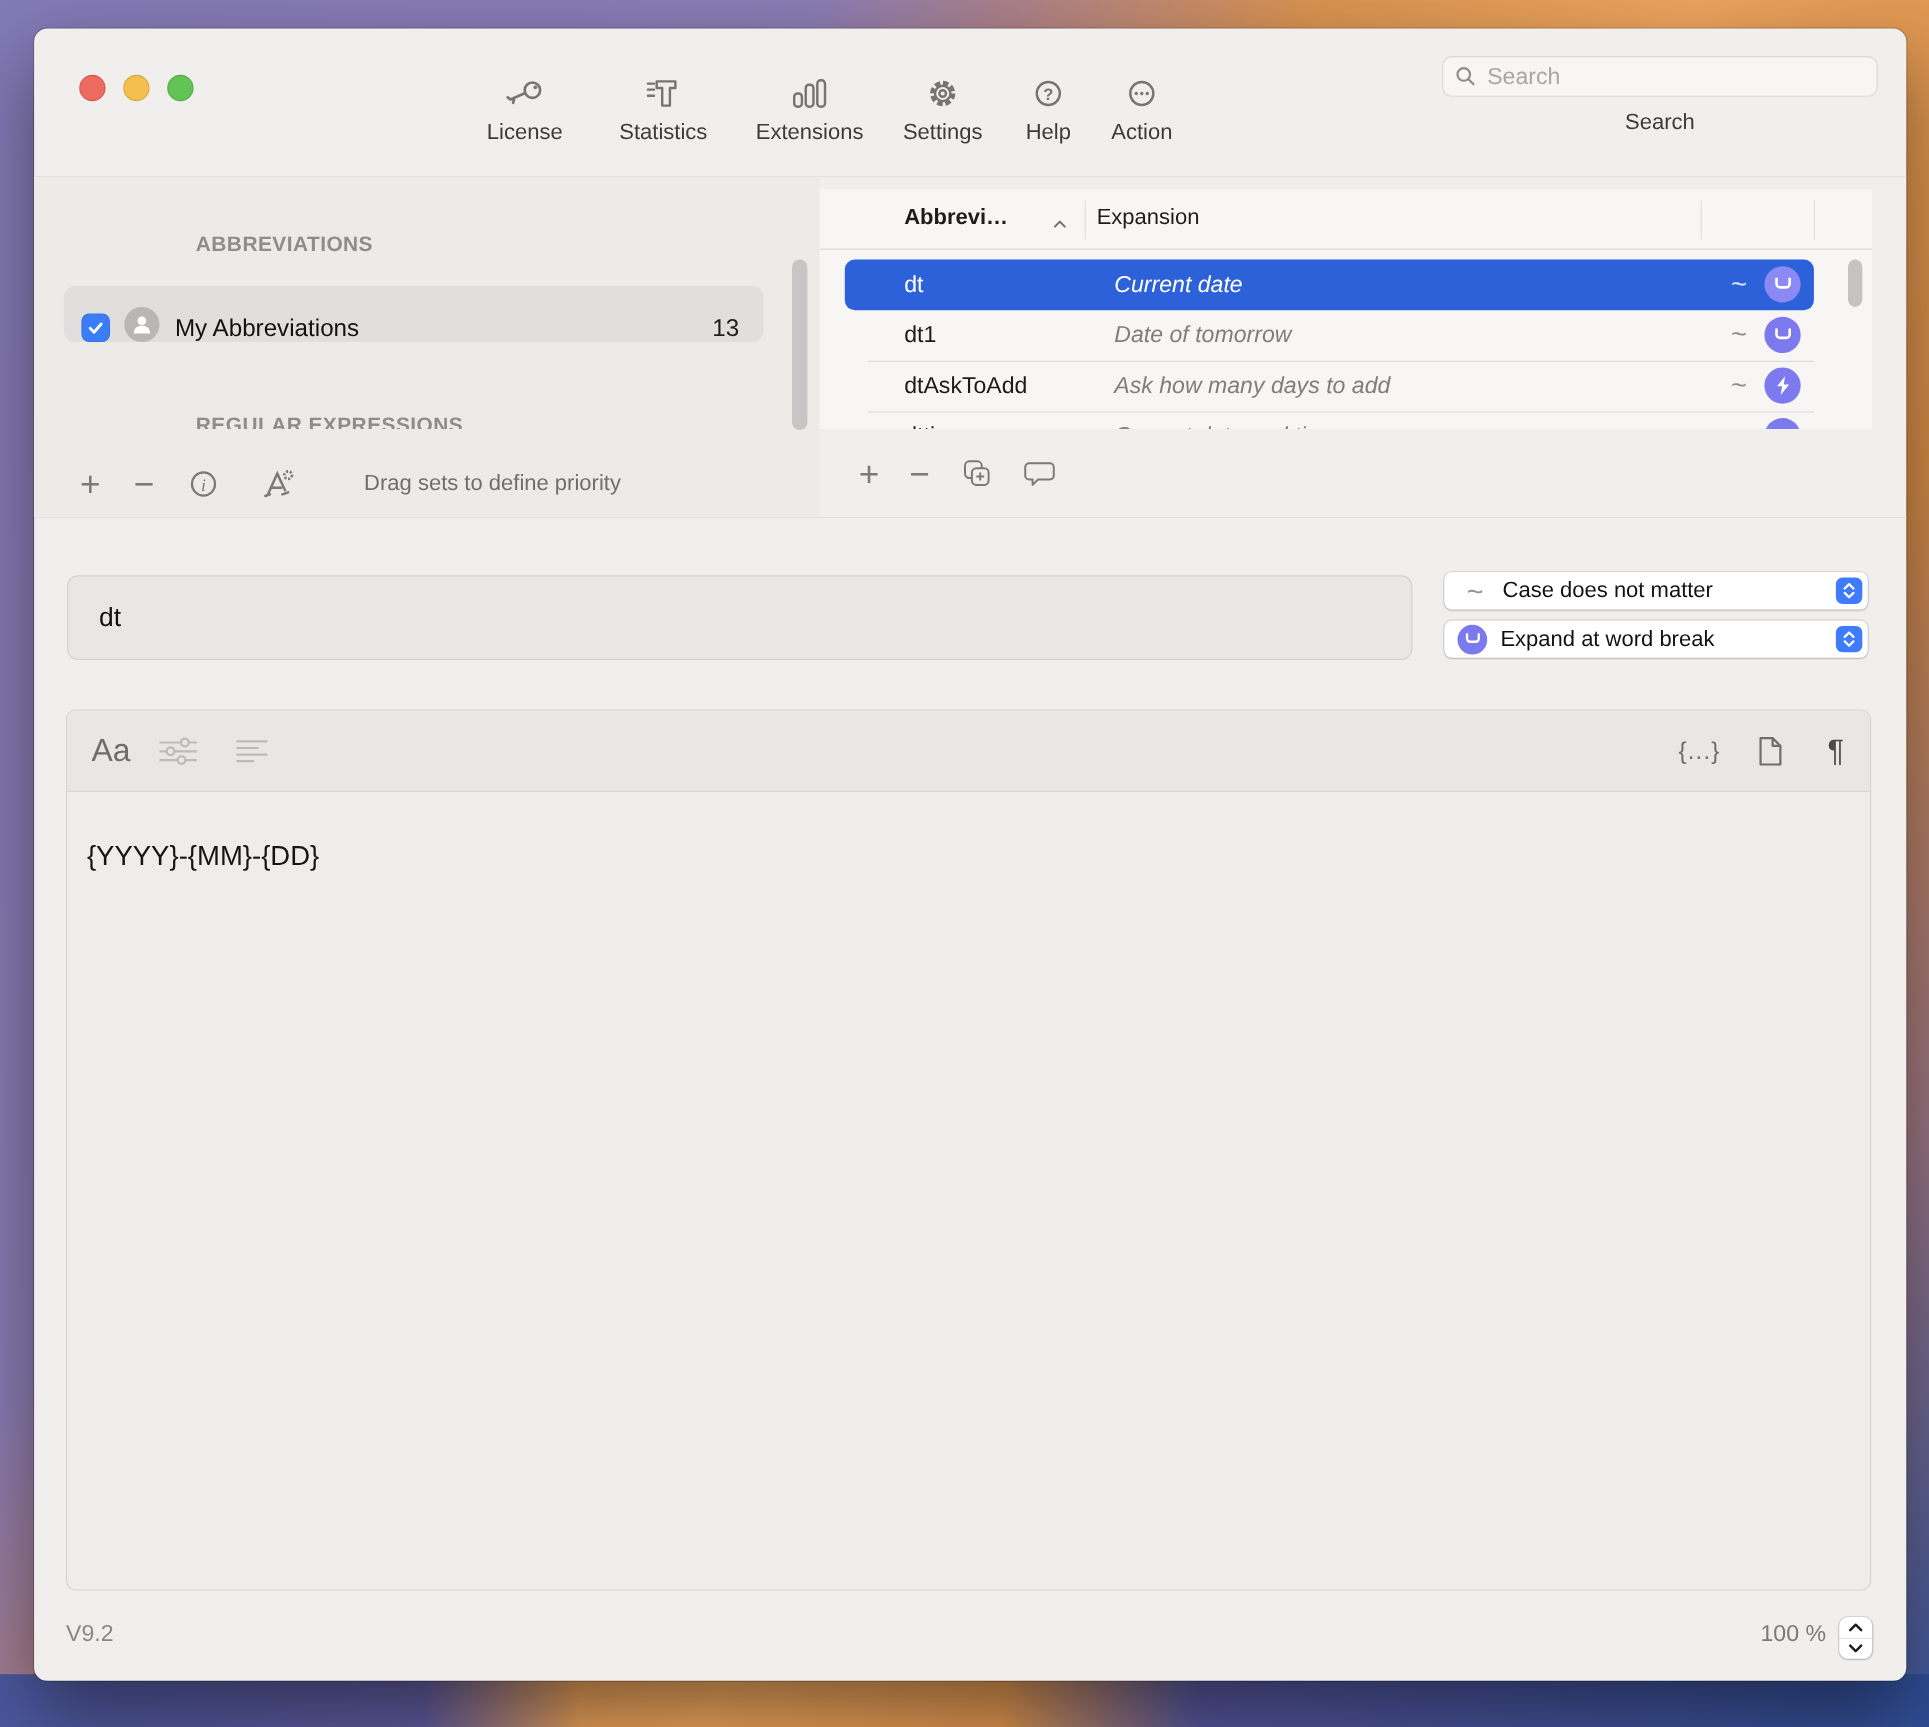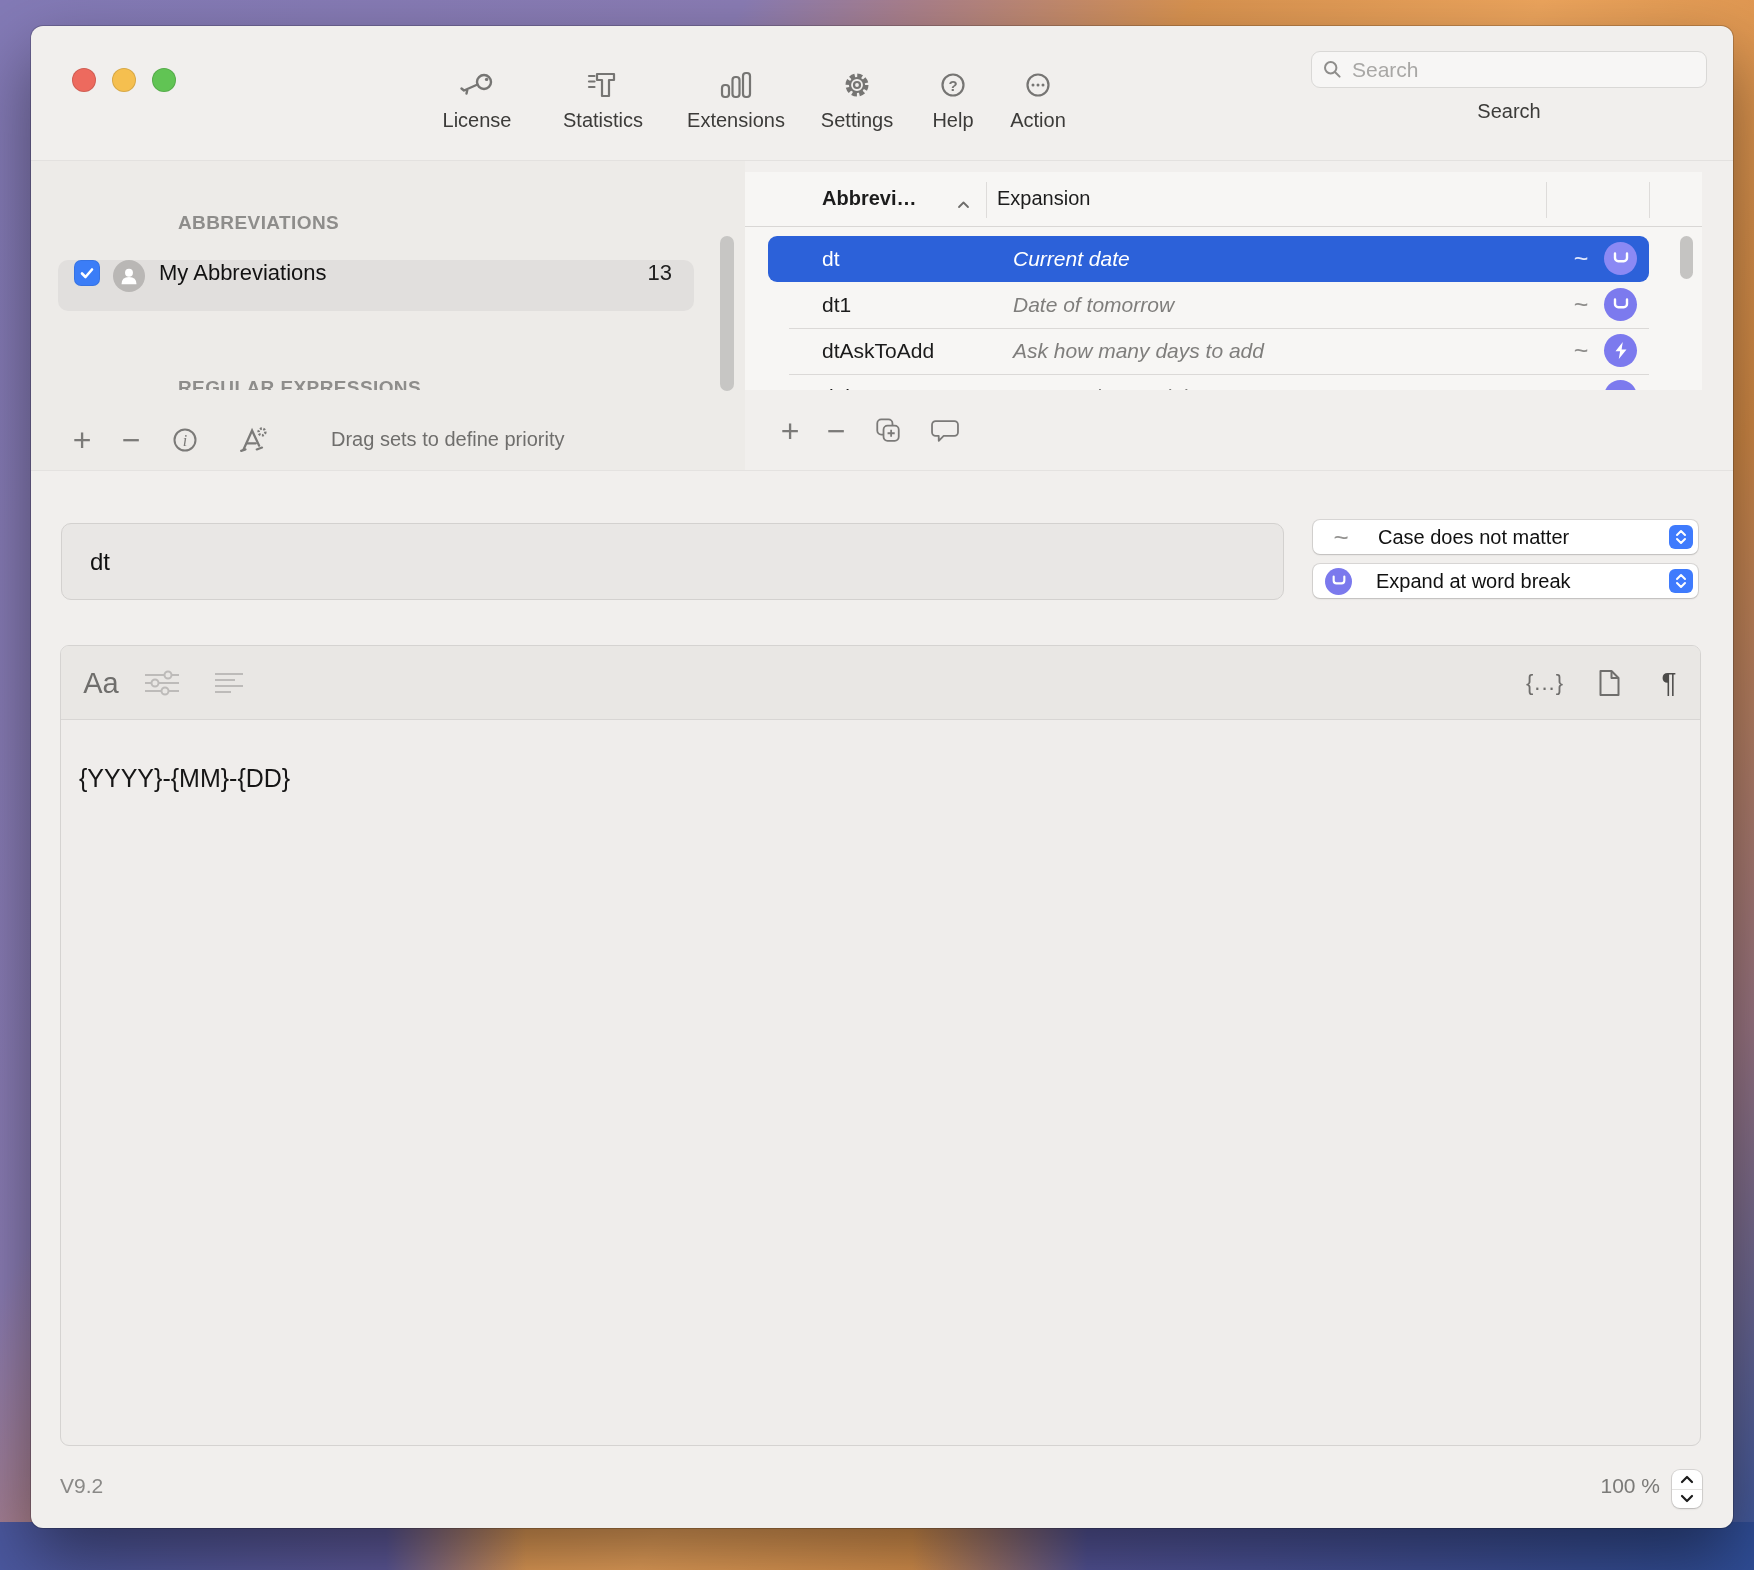--- a/index.html
+++ b/index.html
@@ -23,21 +23,21 @@
   .search-field input{flex:1;border:none;outline:none;background:transparent;font-size:21px;color:#3c3c3a;
     font-family:"Liberation Sans",sans-serif;}
   .search-field input::placeholder{color:#a8a7a5}
   .search-label{position:absolute;left:1408px;top:74px;width:140px;text-align:center;font-size:20px;color:#3c3b39}
   .topline{position:absolute;left:0;right:0;top:134px;height:1px;background:#e3e1df}
   
   .left-pane{position:absolute;left:0;top:135px;width:714px;height:309px;background:#edebe8}
   .pane-scroll{position:absolute;left:0;top:0;width:714px;height:229px;overflow:hidden}
   .section-label{position:absolute;left:147px;font-size:19px;font-weight:700;color:#8e8d8b;letter-spacing:.4px}
   .set-row{position:absolute;left:27px;top:99px;width:636px;height:51px;background:#e1dfdd;border-radius:10px;
-    display:flex;align-items:flex-start;}
+    display:flex;align-items:flex-end;}
   .checkbox{margin-left:16px;width:26px;height:26px;border-radius:7px;background:#3b7df7;display:flex;
     align-items:center;justify-content:center;box-shadow:inset 0 0 0 1px rgba(0,0,0,.08);}
   .person{width:32px;height:32px;border-radius:50%;background:#b9b7b5;margin-left:13px;display:flex;
     align-items:center;justify-content:center;overflow:hidden;}
   .set-name{margin-left:14px;font-size:22px;color:#121212}
   .set-count{margin-left:auto;margin-right:22px;font-size:22px;color:#202020}
   .pane-thumb{position:absolute;left:689px;top:75px;width:14px;height:155px;border-radius:7px;background:#c7c6c4}
   .drag-hint{position:absolute;left:300px;top:267px;width:402px;text-align:left;font-size:20px;color:#6f6e6c}
   .icon-btn{position:absolute;width:34px;height:34px;display:flex;align-items:center;justify-content:center;cursor:default;}
   .glyph-btn{font-size:32px;font-weight:300;color:#7b7a78;line-height:34px}
@@ -64,21 +64,21 @@
   
   .abbr-field{position:absolute;left:30px;top:497px;width:1223px;height:77px;background:#e9e7e5;
     border:1px solid #d3d1cf;border-radius:10px;box-sizing:border-box;display:flex;align-items:center;}
   .abbr-field input{border:none;outline:none;background:transparent;font-size:24px;color:#111;margin-left:26px;
     width:1150px;font-family:"Liberation Sans",sans-serif;}
   .popup{position:absolute;left:1282px;width:385px;height:34px;background:#fff;border-radius:7px;
     box-shadow:0 0 0 1px rgba(0,0,0,.1),0 1px 2px rgba(0,0,0,.12);display:flex;align-items:center;}
   .p-tilde{margin-left:15px;width:26px;font-size:26px;color:#949391;line-height:30px;text-align:center}
   .p-circle{margin-left:12px;width:27px;height:27px;border-radius:50%;background:#7b79ed;display:flex;
     align-items:center;justify-content:center;}
-  .p-label{margin-left:24px;font-size:20px;color:#111}
+  .p-label{margin-left:12px;font-size:20px;color:#111}
   .p-step{position:absolute;right:5px;top:5px;width:24px;height:24px;border-radius:6px;background:#3f7bfd;
     display:flex;align-items:center;justify-content:center;}
   
   .editor{position:absolute;left:29px;top:619px;width:1641px;height:801px;border:1px solid #d5d3d1;
     border-radius:9px;background:#efedeb;box-sizing:border-box;overflow:hidden;}
   .ed-toolbar{position:relative;height:74px;background:#e9e7e4;border-bottom:1px solid #d8d6d4;box-sizing:border-box}
   .ed-btn{position:absolute;top:50%;transform:translateY(-50%);display:flex;align-items:center;justify-content:center;}
   .ed-aa{left:16px;width:48px;font-size:29px;font-weight:500;color:#6f6e6c}
   .ed-sliders{left:78px}
   .ed-align{left:148px}

